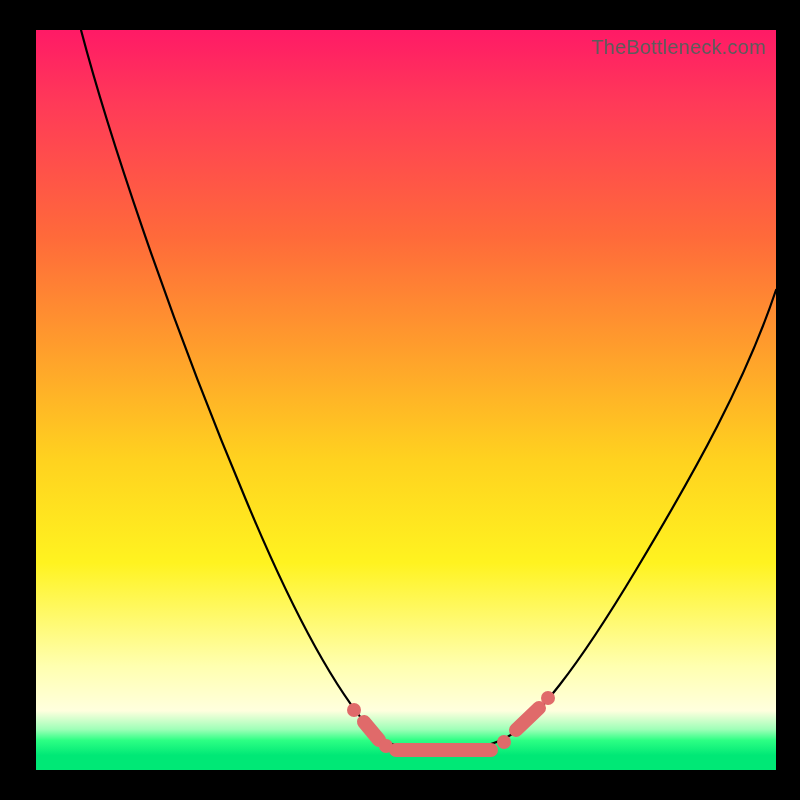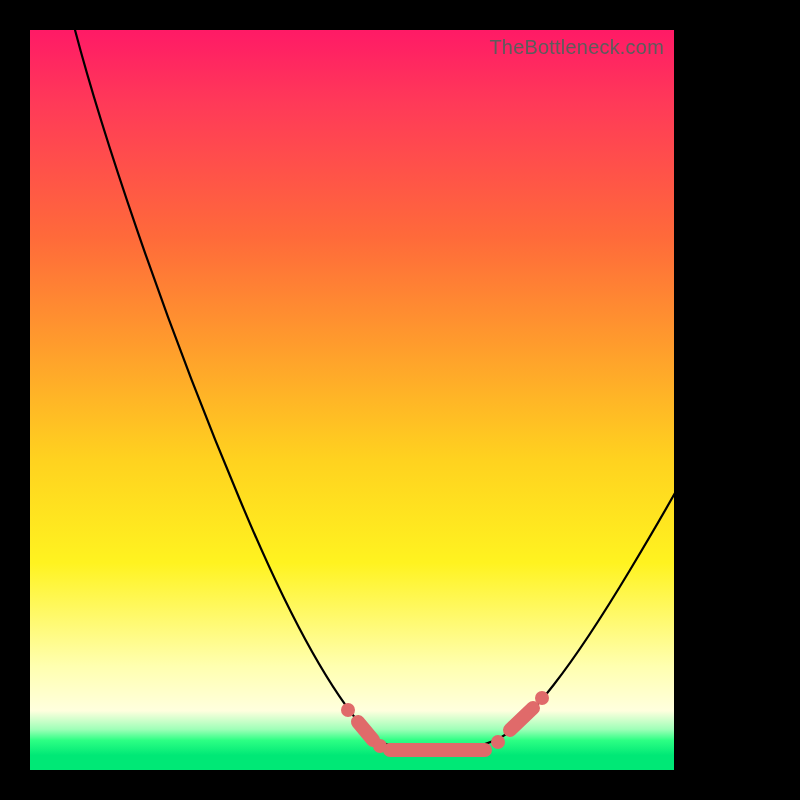--- a/index.html
+++ b/index.html
@@ -12,23 +12,23 @@
     font-family: Arial, Helvetica, sans-serif;
   }
   .frame {
     position: relative;
     width: 800px;
     height: 800px;
     background: #000;
   }
   .plot {
     position: absolute;
-    left: 30px;
+    left: 36px;
     top: 30px;
-    width: 644px;
+    width: 740px;
     height: 740px;
     
     background: linear-gradient(
       to bottom,
       #ff1a66 0%,
       #ff3a58 10%,
       #ff6a3a 28%,
       #ff9a2d 42%,
       #ffd21f 58%,
       #fff320 72%,

